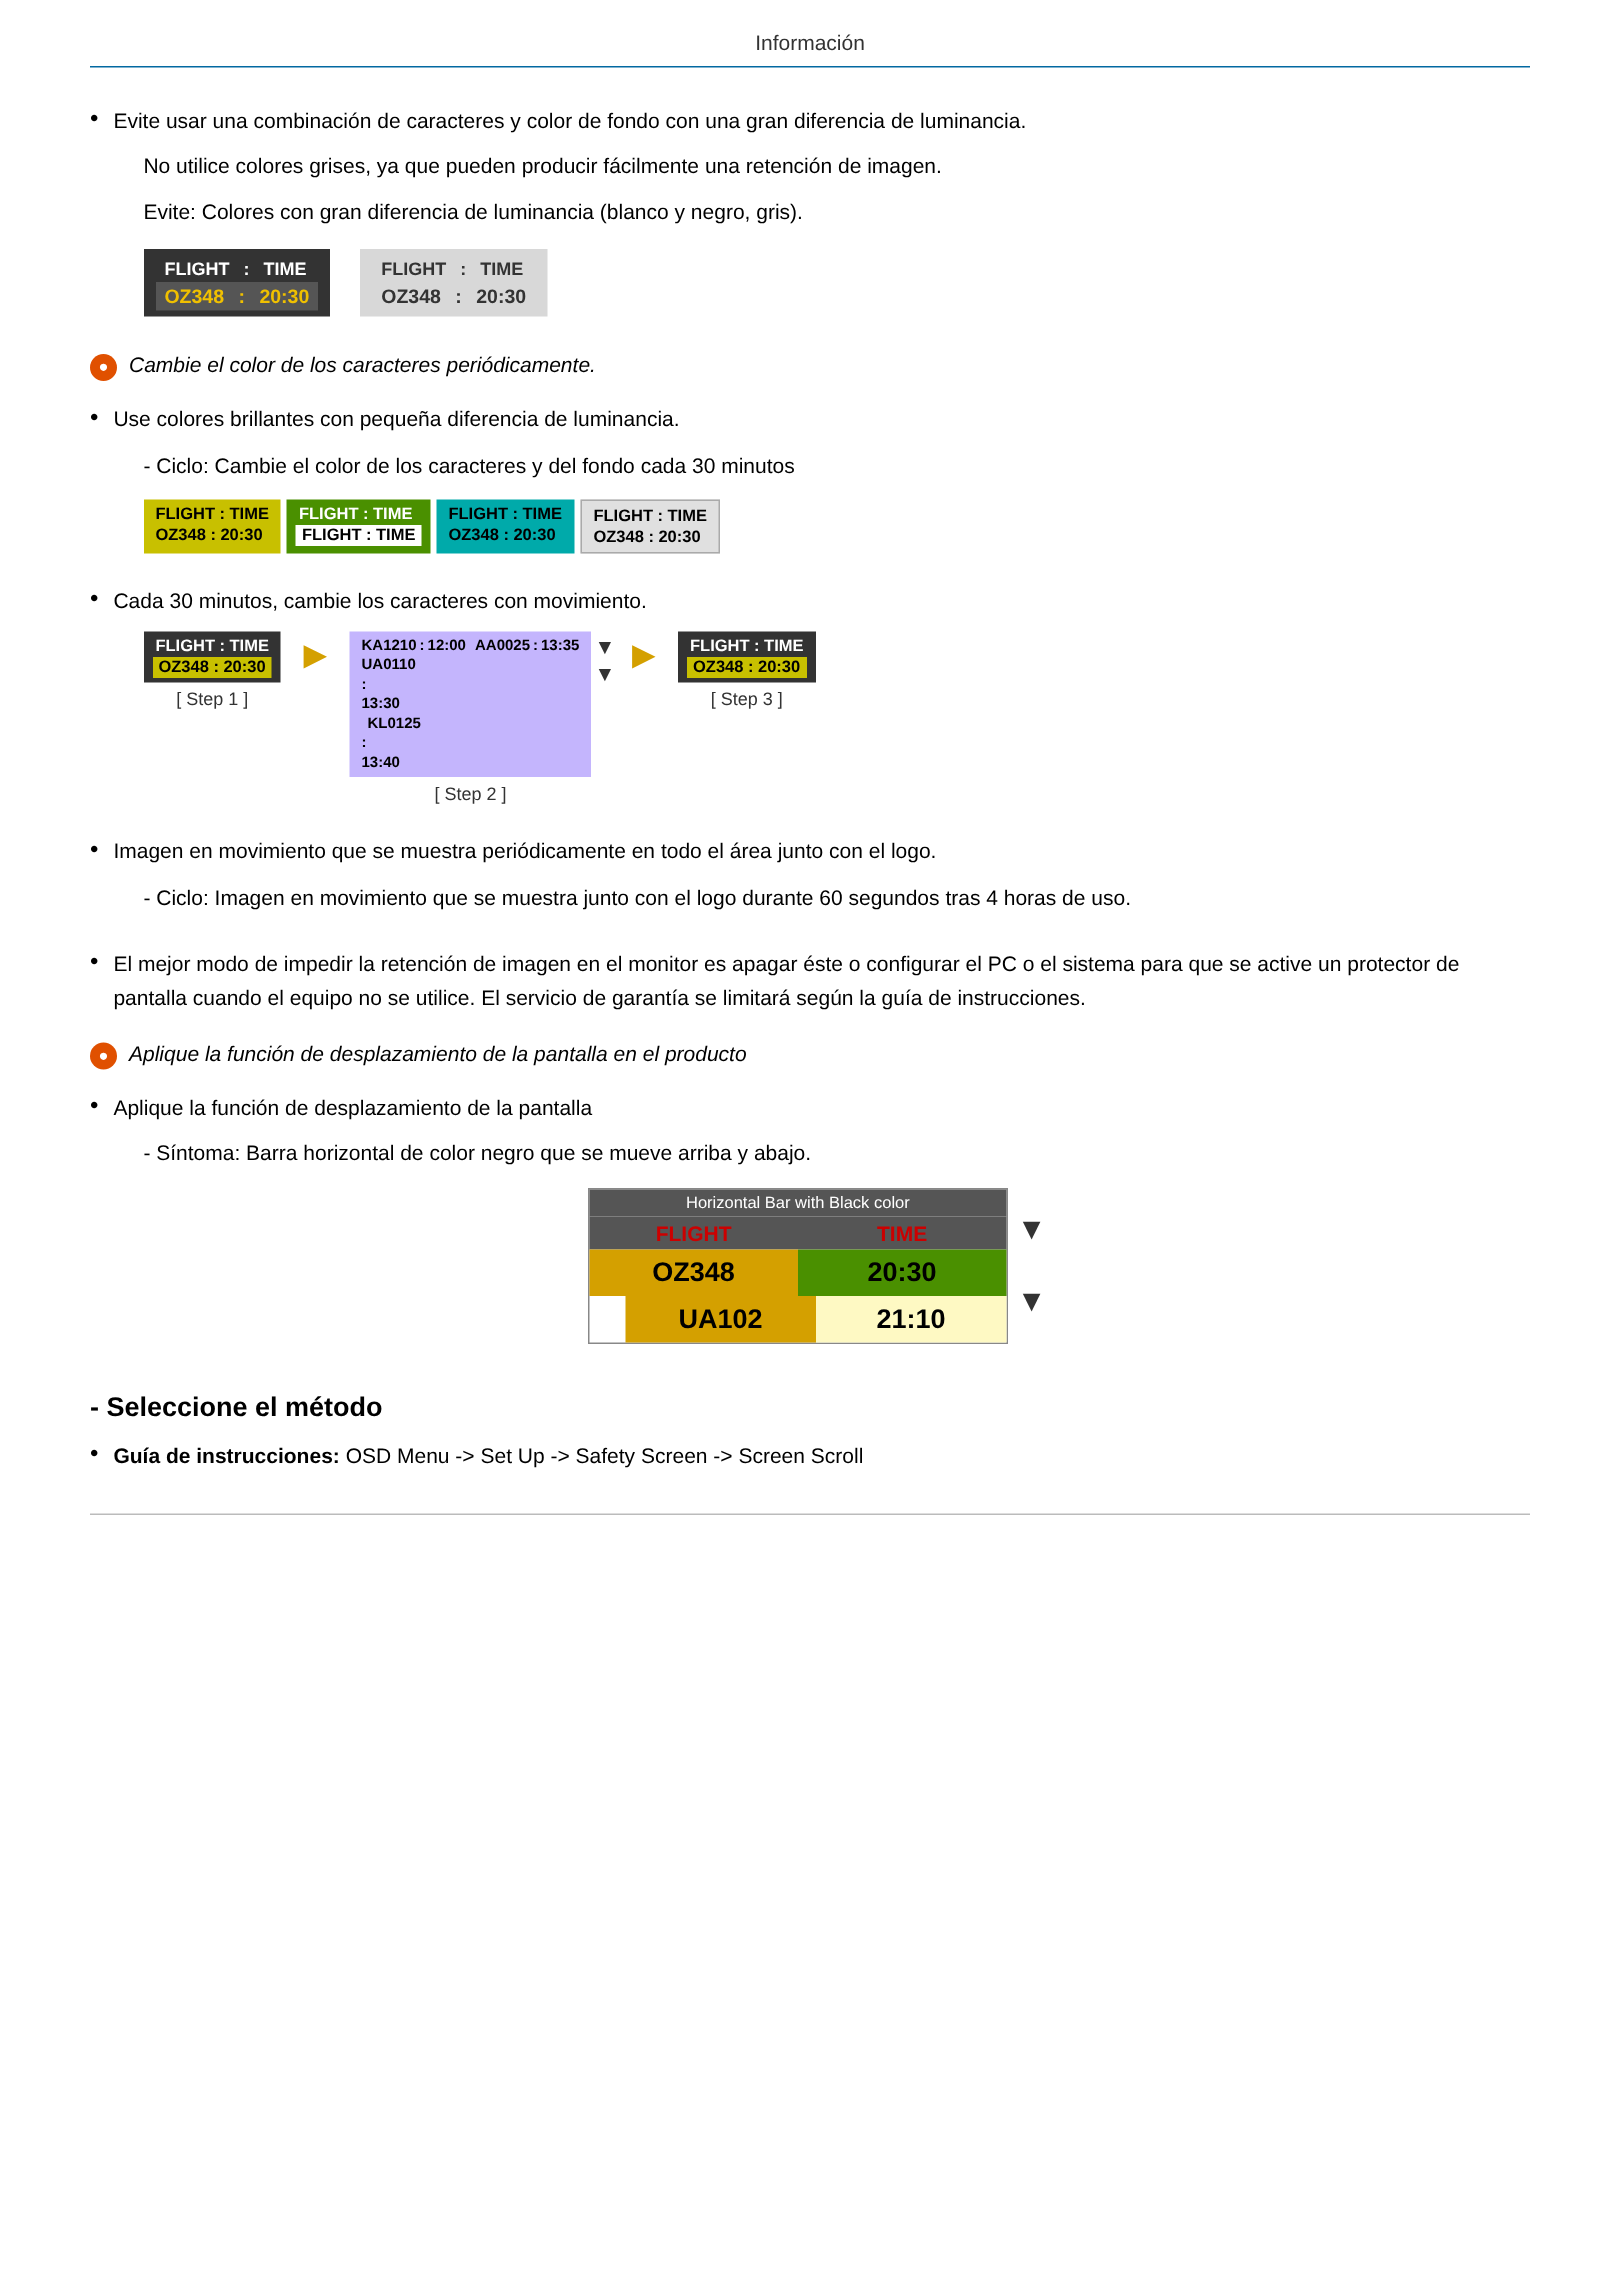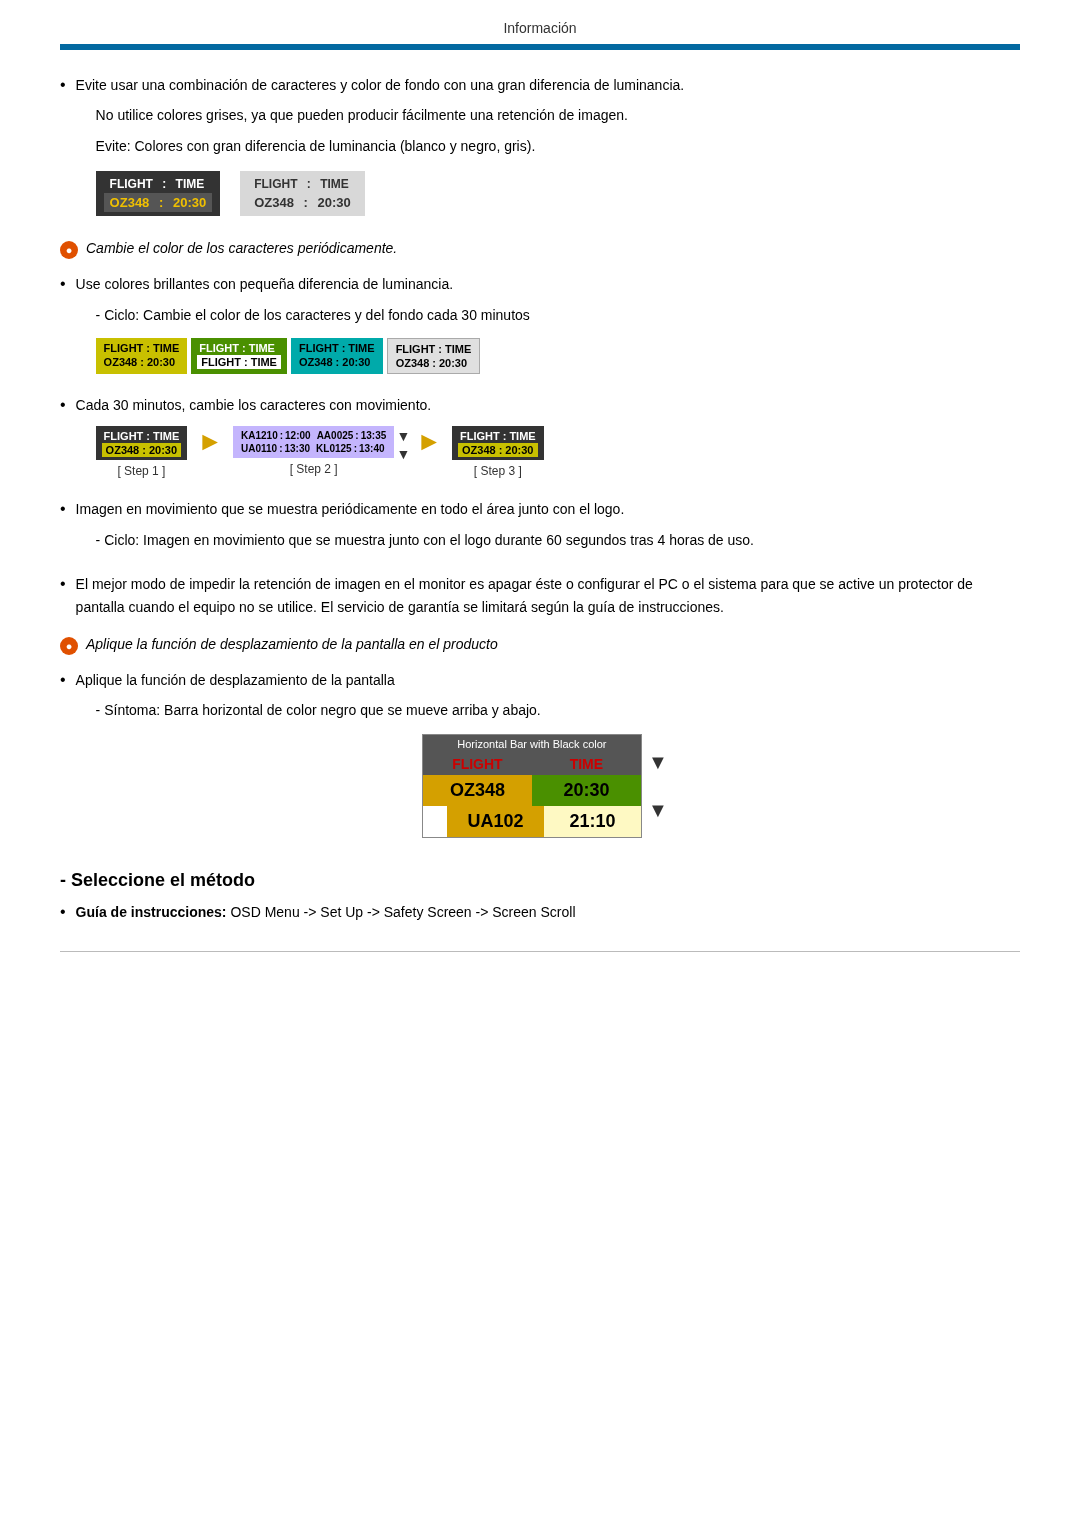--- a/index.html
+++ b/index.html
@@ -11,21 +11,21 @@
       width: 1080px;
       min-height: 1527px;
     }
     .page {
       padding: 20px 60px 40px 60px;
     }
     .page-title {
       text-align: center;
       font-size: 14px;
       color: #333;
-      border-bottom: 6px solid #0369a1;
+      border-bottom: 1px solid #0369a1;
       padding-bottom: 8px;
       margin-bottom: 24px;
     }
     .bullet-item {
       display: flex;
       align-items: flex-start;
       margin-bottom: 10px;
     }
     .bullet-dot {
       margin-right: 10px;
@@ -314,21 +314,21 @@
         <div class="step-container">
           <div style="background:#c4b5fd; color:#000; font-weight:bold; font-size:10px; padding:3px 6px; min-width:110px; position:relative;">
             <div style="display:flex;gap:2px;padding:1px 2px;">
               <span>KA1210</span>
                 <span> : </span>
                 <span>12:00</span>
               <span style="margin-left:4px;">AA0025</span>
                 <span> : </span>
                 <span>13:35</span>
             </div>
-            <div style="display:flex;gap:2px;padding:1px 2px;">
+            <div style="display:flex;gap:2px;padding:1px 2px;flex-direction:column;">
               <span>UA0110</span>
                 <span> : </span>
                 <span>13:30</span>
               <span style="margin-left:4px;">KL0125</span>
                 <span> : </span>
                 <span>13:40</span>
             </div>
 
             <div style="position:absolute;right:-16px;top:2px;display:flex;flex-direction:column;gap:2px;">
               <span style="font-size:14px;color:#333;">▼</span>
@@ -386,21 +386,21 @@
   <div class="bullet-item">
     <span class="bullet-dot">•</span>
     <div class="bullet-content">
       <p>Aplique la función de desplazamiento de la pantalla</p>
       <div class="indented-block">
         <p>- Síntoma: Barra horizontal de color negro que se mueve arriba y abajo.</p>
       </div>
 
       <div class="hbar-display">
         <div style="display:flex;align-items:stretch;">
-          <div style="border:1px solid #888; width:220px;">
+          <div style="border:1px solid #888; width:280px;">
 
             <div style="background:#555;color:#fff;text-align:center;font-size:11px;padding:3px;">Horizontal Bar with Black color</div>
 
             <div style="display:flex;">
               <div style="flex:1;background:#555;color:#cc0000;font-weight:bold;font-size:14px;text-align:center;padding:3px 6px;">FLIGHT</div>
               <div style="flex:1;background:#555;color:#cc0000;font-weight:bold;font-size:14px;text-align:center;padding:3px 6px;">TIME</div>
             </div>
 
             <div style="display:flex;">
               <div style="flex:1;background:#d4a000;color:#000;font-weight:bold;font-size:18px;text-align:center;padding:5px 6px;">OZ348</div>

